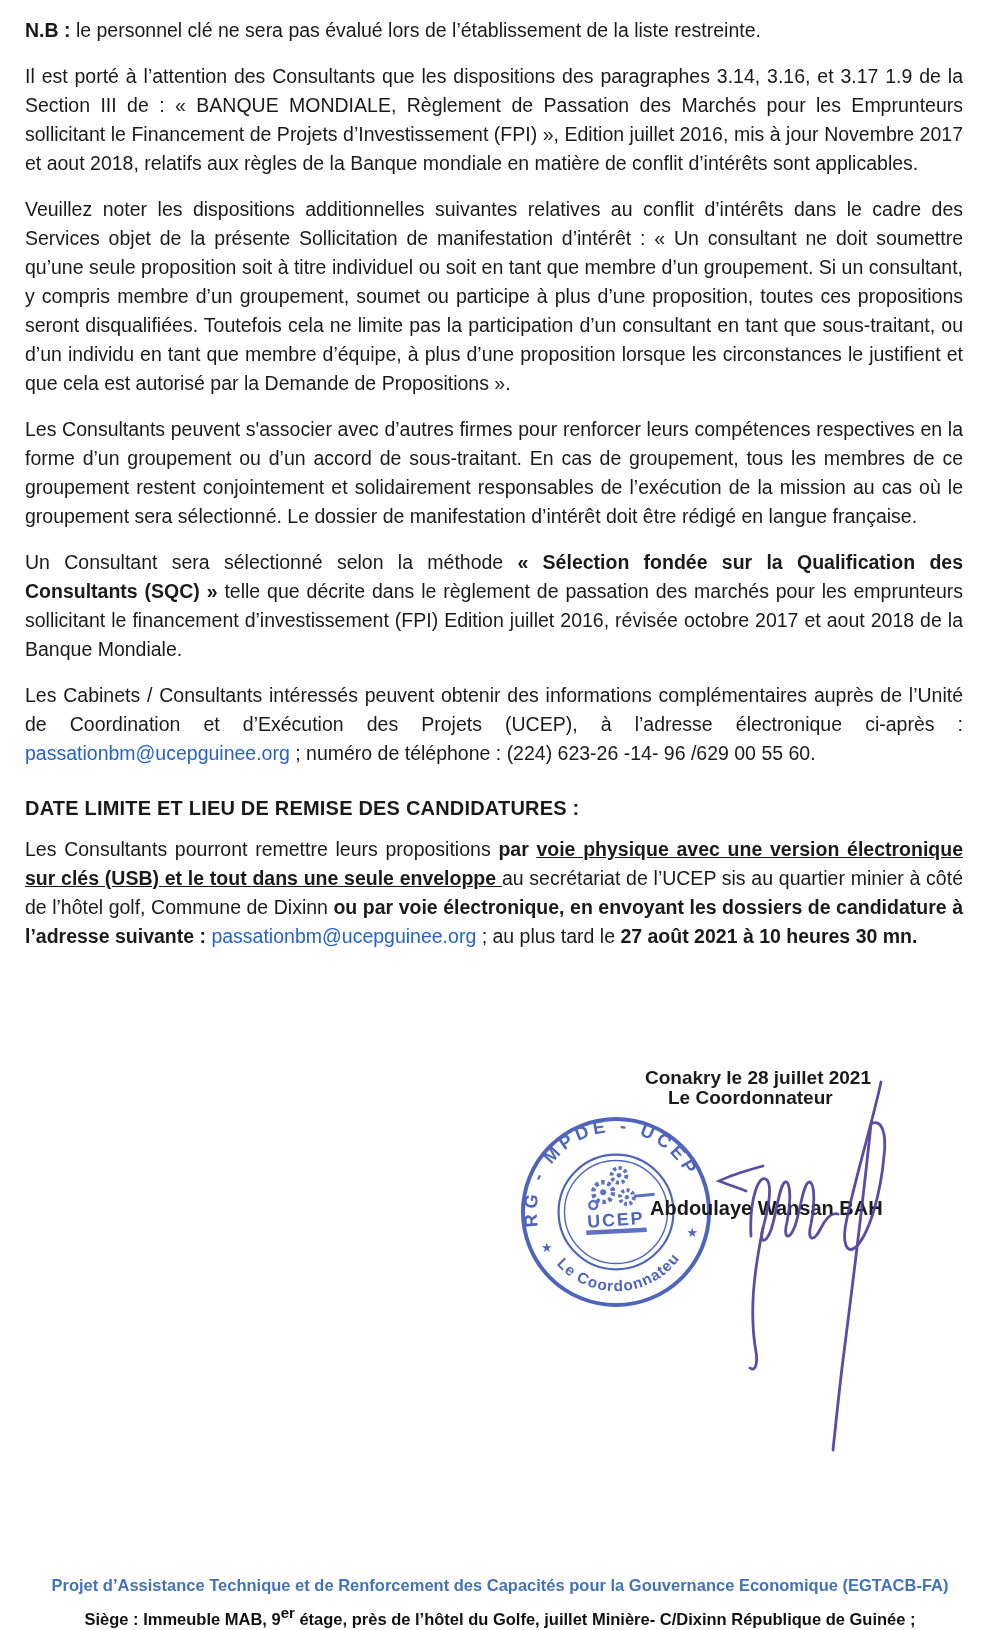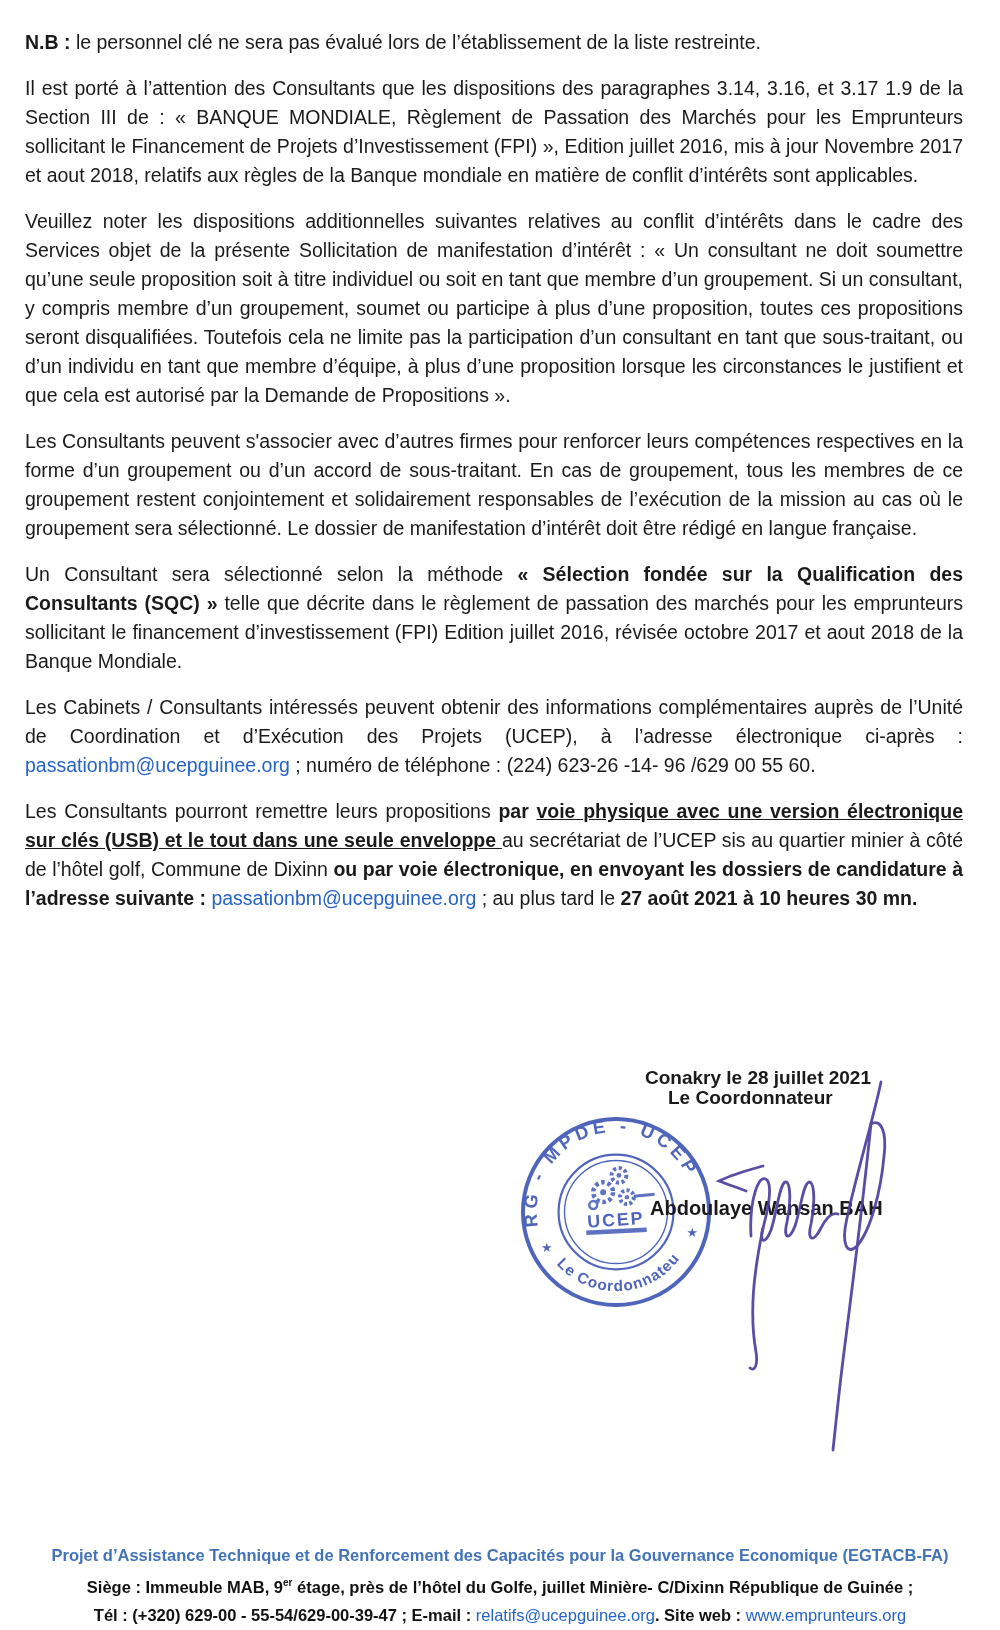--- a/index.html
+++ b/index.html
@@ -1,36 +1,36 @@
 <!DOCTYPE html>
 <html style="--link_blue: #2563c9; --footer_blue: #4273b8; --stamp_blue: #3c55b5; --signature_ink: #4b3e9d;"><head>
 <meta charset="utf-8">
 <style>
   html,body{margin:0;padding:0;background:#e8e8e8;}
   .page{
     position:relative;width:1000px;height:1630px;background:#ffffff;
     margin:0 auto;overflow:hidden;
     font-family:"Liberation Sans", sans-serif;color:#1a1a1a;
   }
-  .content{position:absolute;left:25px;right:37px;top:28px;}
+  .content{position:absolute;left:25px;right:37px;top:16px;}
   p.para{margin:0 0 17px 0;font-size:19.5px;line-height:29px;text-align:justify;}
   .b{font-weight:bold;}
   .bu{font-weight:bold;text-decoration:underline;}
   a.link{color:var(--link_blue,#2563c9);cursor:pointer;font-weight:normal;}
   h2.deadline{margin:27px 0 14px 0;font-size:20px;line-height:26px;font-weight:bold;letter-spacing:.2px;}
   .abs{position:absolute;}
   .dateline{left:645px;top:1033px;font-size:19px;font-weight:bold;margin-top:34px;}
   .signer-title{left:668px;top:1087px;font-size:19px;font-weight:bold;}
   .signer-name{left:650px;top:1197px;font-size:20px;font-weight:bold;z-index:3;}
   .stamp-svg{left:517px;top:1113px;width:198px;height:198px;z-index:1;opacity:.9;}
   .sig-svg{left:685px;top:1060px;width:230px;height:410px;z-index:4;}
   .footer{position:absolute;left:0;right:0;top:1541px;text-align:center;
     font-size:16.5px;line-height:28px;font-weight:bold;color:#111;}
-  .footer .l1{color:var(--footer_blue,#4273b8);}
-  .footer sup{font-size:10px;}
+  .footer .l1{color:var(--footer_blue,#4273b8);margin-top:30px;}
+  .footer sup{font-size:15px;}
   svg text{font-family:"Liberation Sans", sans-serif;}
 </style>
 </head>
 <body>
 
 <div class="page">
 
   <div class="content">
 
     <p class="para"><span class="b">N.B : </span><span>le personnel clé ne sera pas évalué lors de l’établissement de la liste restreinte.</span></p>
@@ -38,20 +38,21 @@
     <p class="para">Il est porté à l’attention des Consultants que les dispositions des paragraphes 3.14, 3.16, et 3.17 1.9 de la Section III de : « BANQUE MONDIALE, Règlement de Passation des Marchés pour les Emprunteurs sollicitant le Financement de Projets d’Investissement (FPI) », Edition juillet 2016, mis à jour Novembre 2017 et aout 2018, relatifs aux règles de la Banque mondiale en matière de conflit d’intérêts sont applicables.</p>
 
     <p class="para">Veuillez noter les dispositions additionnelles suivantes relatives au conflit d’intérêts dans le cadre des Services objet de la présente Sollicitation de manifestation d’intérêt : « Un consultant ne doit soumettre qu’une seule proposition soit à titre individuel ou soit en tant que membre d’un groupement. Si un consultant, y compris membre d’un groupement, soumet ou participe à plus d’une proposition, toutes ces propositions seront disqualifiées. Toutefois cela ne limite pas la participation d’un consultant en tant que sous-traitant, ou d’un individu en tant que membre d’équipe, à plus d’une proposition lorsque les circonstances le justifient et que cela est autorisé par la Demande de Propositions ».</p>
 
     <p class="para">Les Consultants peuvent s'associer avec d’autres firmes pour renforcer leurs compétences respectives en la forme d’un groupement ou d’un accord de sous-traitant. En cas de groupement, tous les membres de ce groupement restent conjointement et solidairement responsables de l’exécution de la mission au cas où le groupement sera sélectionné. Le dossier de manifestation d’intérêt doit être rédigé en langue française.</p>
 
     <p class="para"><span>Un Consultant sera sélectionné selon la méthode </span><span class="b">« Sélection fondée sur la Qualification des Consultants (SQC) »</span><span> telle que décrite dans le règlement de passation des marchés pour les emprunteurs sollicitant le financement d’investissement (FPI) Edition juillet 2016, révisée octobre 2017 et aout 2018 de la Banque Mondiale.</span></p>
 
     <p class="para"><span>Les Cabinets / Consultants intéressés peuvent obtenir des informations complémentaires auprès de l’Unité de Coordination et d’Exécution des Projets (UCEP), à l’adresse électronique ci-après : </span><a class="link">passationbm@ucepguinee.org</a><span> ; numéro de téléphone : (224) 623-26 -14- 96 /629 00 55 60.</span></p>
 
+    <h2 class="deadline">DATE LIMITE ET LIEU DE REMISE DES CANDIDATURES :</h2>
 
     <p class="para"><span>Les Consultants pourront remettre leurs propositions </span><span class="b">par </span><span class="bu">voie physique avec une version électronique sur clés (USB) et le tout dans une seule enveloppe </span><span>au secrétariat de l’UCEP sis au quartier minier à côté de l’hôtel golf, Commune de Dixinn </span><span class="b">ou par voie électronique, en envoyant les dossiers de candidature à l’adresse suivante : </span><a class="link">passationbm@ucepguinee.org</a><span> ; au plus tard le </span><span class="b">27 août 2021 à 10 heures 30 mn.</span></p>
 
   </div>
 
   <div class="abs dateline">Conakry le 28 juillet 2021</div>
   <div class="abs signer-title">Le Coordonnateur</div>
   <div class="abs signer-name">Abdoulaye Wansan BAH</div>
 
   <svg class="abs stamp-svg" viewBox="0 0 200 200">

